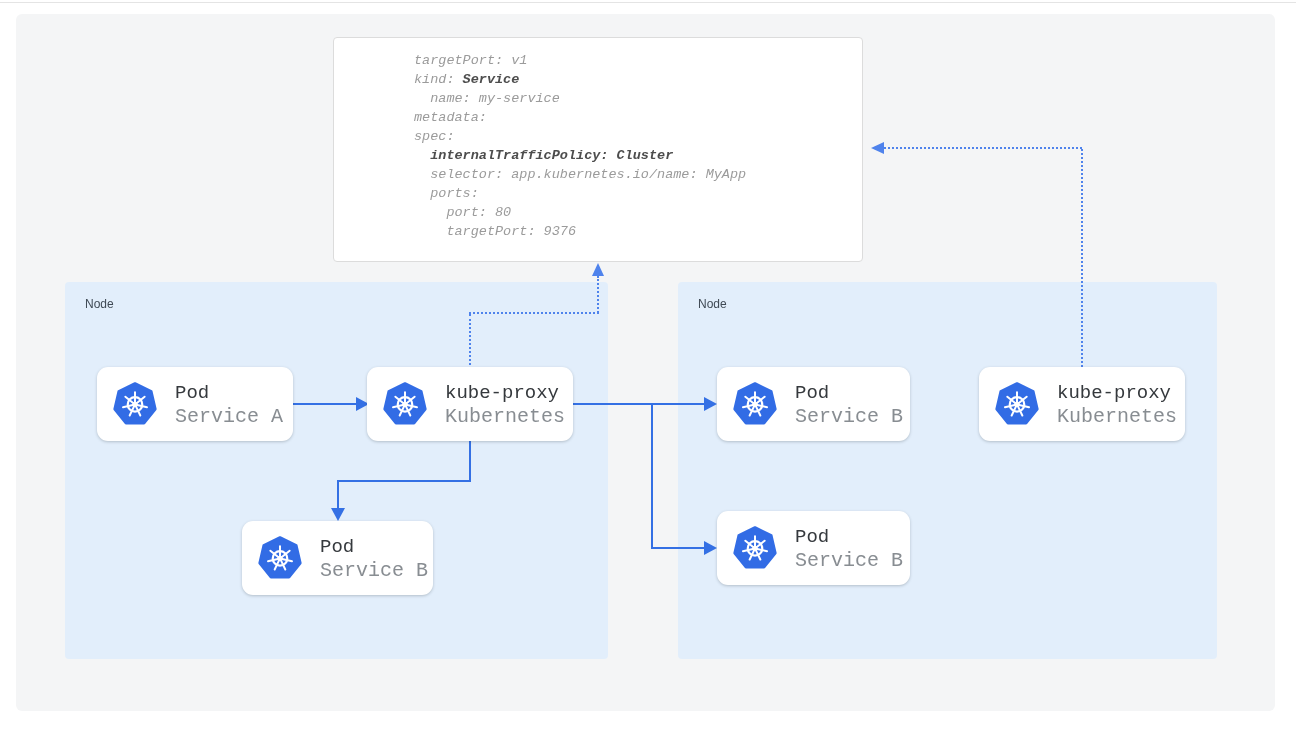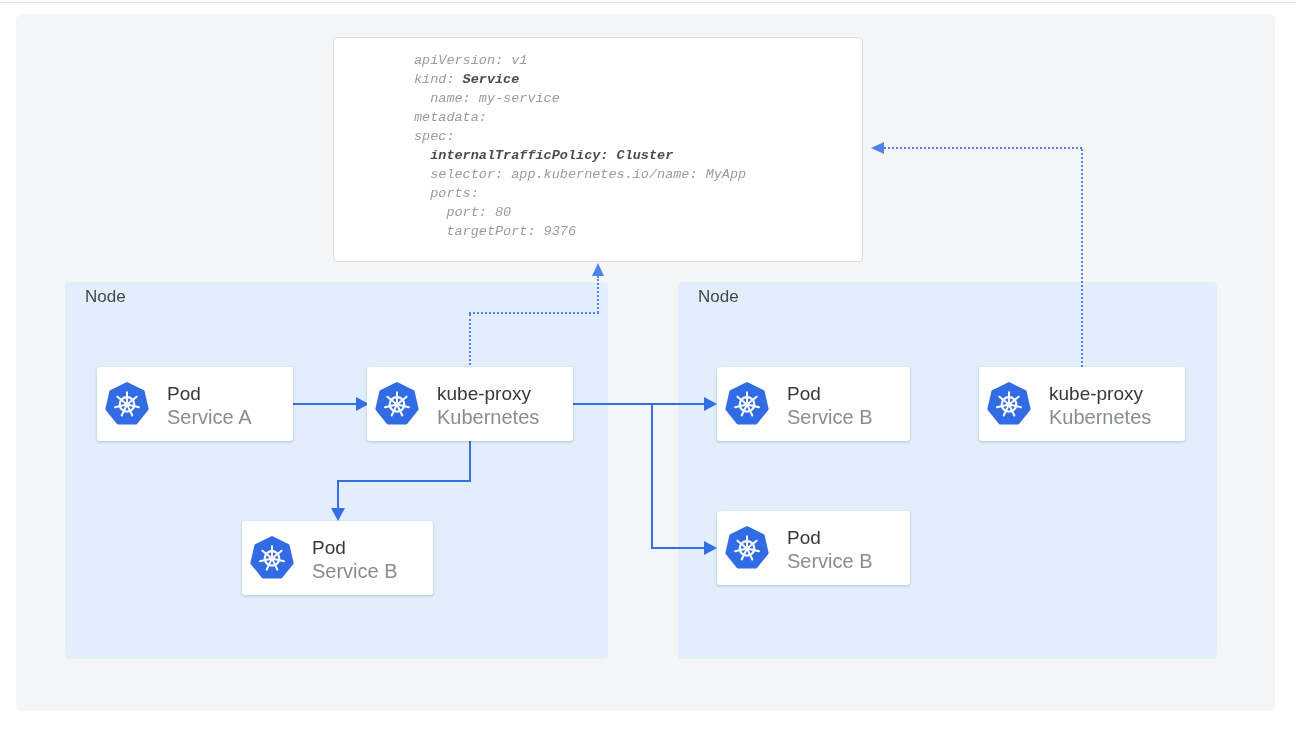--- a/index.html
+++ b/index.html
@@ -22,27 +22,27 @@
     font-family:"Liberation Mono", monospace;font-style:italic;
     font-size:13.5px;line-height:19px;color:#9b9b9b;
   }
   .yline{white-space:pre;}
   .ybold{font-weight:bold;color:#4d4d4d;}
   
   .node{position:absolute;background:#e2eefb;border-radius:4px;}
   .node-left{left:65px;top:282px;width:543px;height:377px;}
   .node-right{left:678px;top:282px;width:539px;height:377px;}
   .node-label{
-    position:absolute;left:20px;top:5px;font-size:17px;color:#3f4954;
+    position:absolute;left:20px;top:15px;font-size:12px;color:#3f4954;
   }
   
   .service-box{
-    position:absolute;background:#ffffff;border-radius:3px;
+    position:absolute;background:#ffffff;border-radius:11px;
     box-shadow:0 1px 3px rgba(40,50,60,0.25);
-    display:flex;align-items:center;box-sizing:border-box;padding-left:8px;
+    display:flex;align-items:center;box-sizing:border-box;padding-left:16px;font-family:Liberation Mono, monospace;
   }
   .service-box .k8s-icon{width:44px;height:44px;flex:0 0 auto;}
   .service-text{margin-left:18px;}
   .service-title{font-size:19px;line-height:25px;color:#35393d;}
   .service-subtitle{font-size:20px;line-height:22px;color:#888d92;}
   .box-pod-a{left:97px;top:367px;width:196px;height:74px;}
   .box-kproxy-l{left:367px;top:367px;width:206px;height:74px;}
   .box-pod-b-l{left:242px;top:521px;width:191px;height:74px;}
   .box-pod-b-r1{left:717px;top:367px;width:193px;height:74px;}
   .box-pod-b-r2{left:717px;top:511px;width:193px;height:74px;}
@@ -69,21 +69,21 @@
       <circle cx="50" cy="51" r="6" fill="#ffffff"></circle>
     </g>
   </defs>
 </svg>
 
 <div class="top-hairline"></div>
 <div class="canvas-card"></div>
 
 <div class="yaml-card">
   <div class="yaml-text">
-    <div class="yline"><span>apiVersion: v1</span><span class="ybold"></span></div>
+    <div class="yline"><span>targetPort: v1</span><span class="ybold"></span></div>
     <div class="yline"><span>kind: </span><span class="ybold">Service</span></div>
     <div class="yline"><span>  name: my-service</span><span class="ybold"></span></div>
     <div class="yline"><span>metadata:</span><span class="ybold"></span></div>
     <div class="yline"><span>spec:</span><span class="ybold"></span></div>
     <div class="yline"><span>  </span><span class="ybold">internalTrafficPolicy: Cluster</span></div>
     <div class="yline"><span>  selector: app.kubernetes.io/name: MyApp</span><span class="ybold"></span></div>
     <div class="yline"><span>  ports:</span><span class="ybold"></span></div>
     <div class="yline"><span>    port: 80</span><span class="ybold"></span></div>
     <div class="yline"><span>    targetPort: 9376</span><span class="ybold"></span></div>
   </div>

